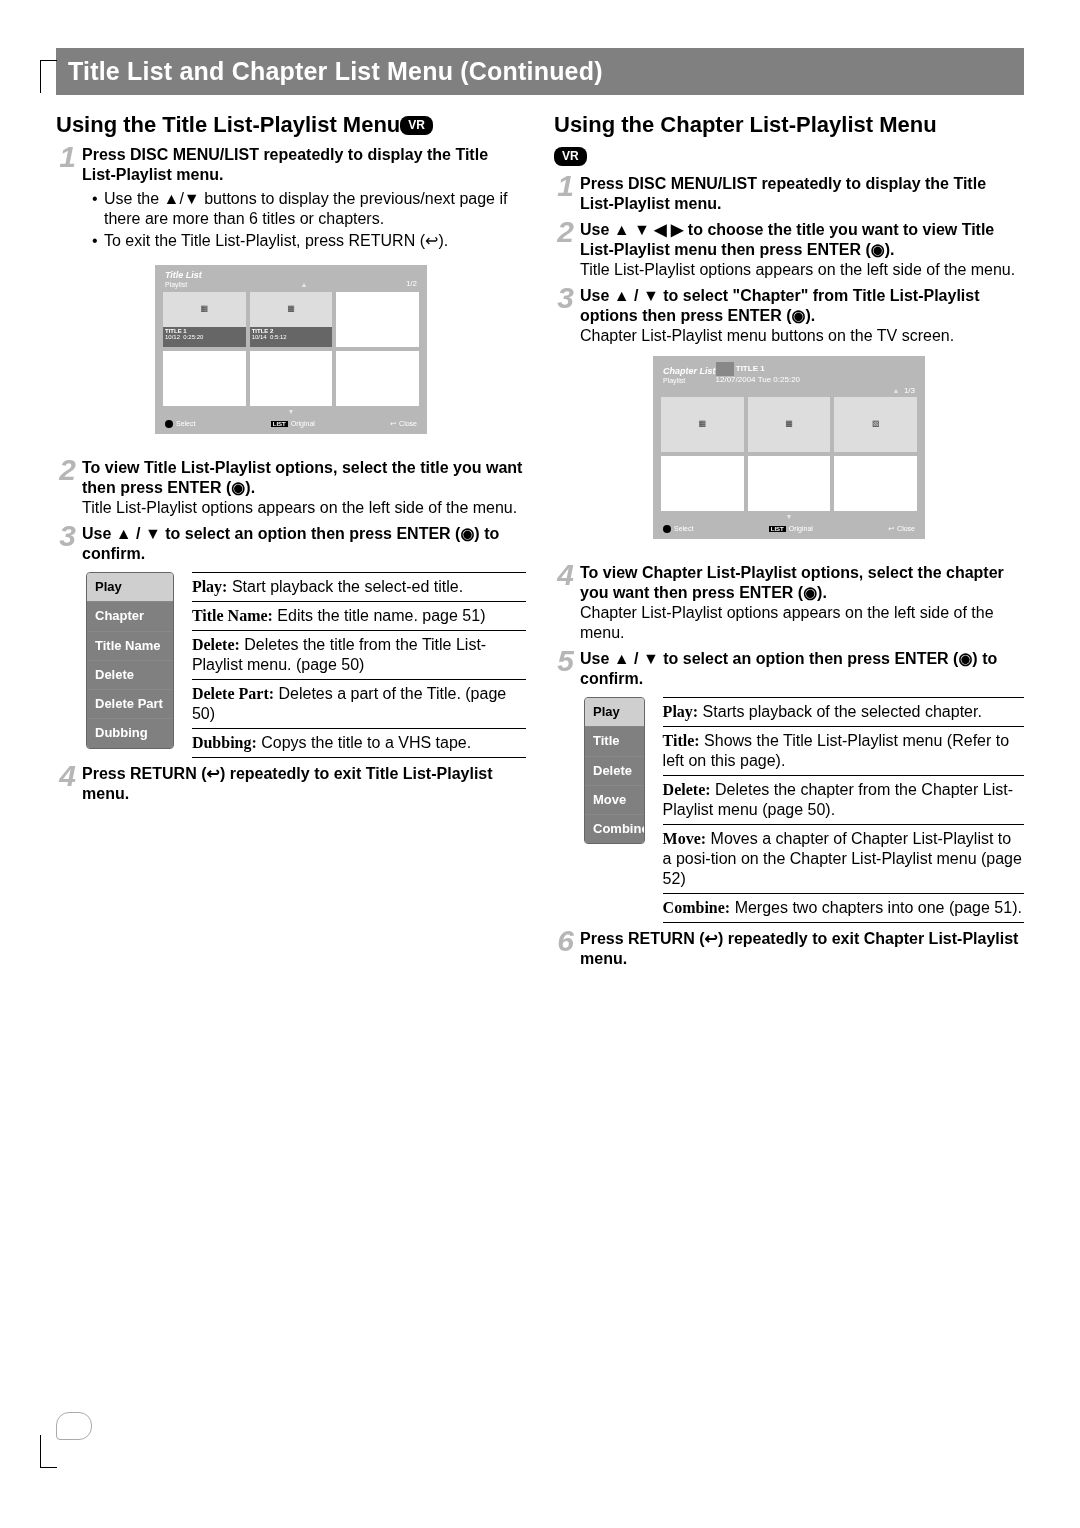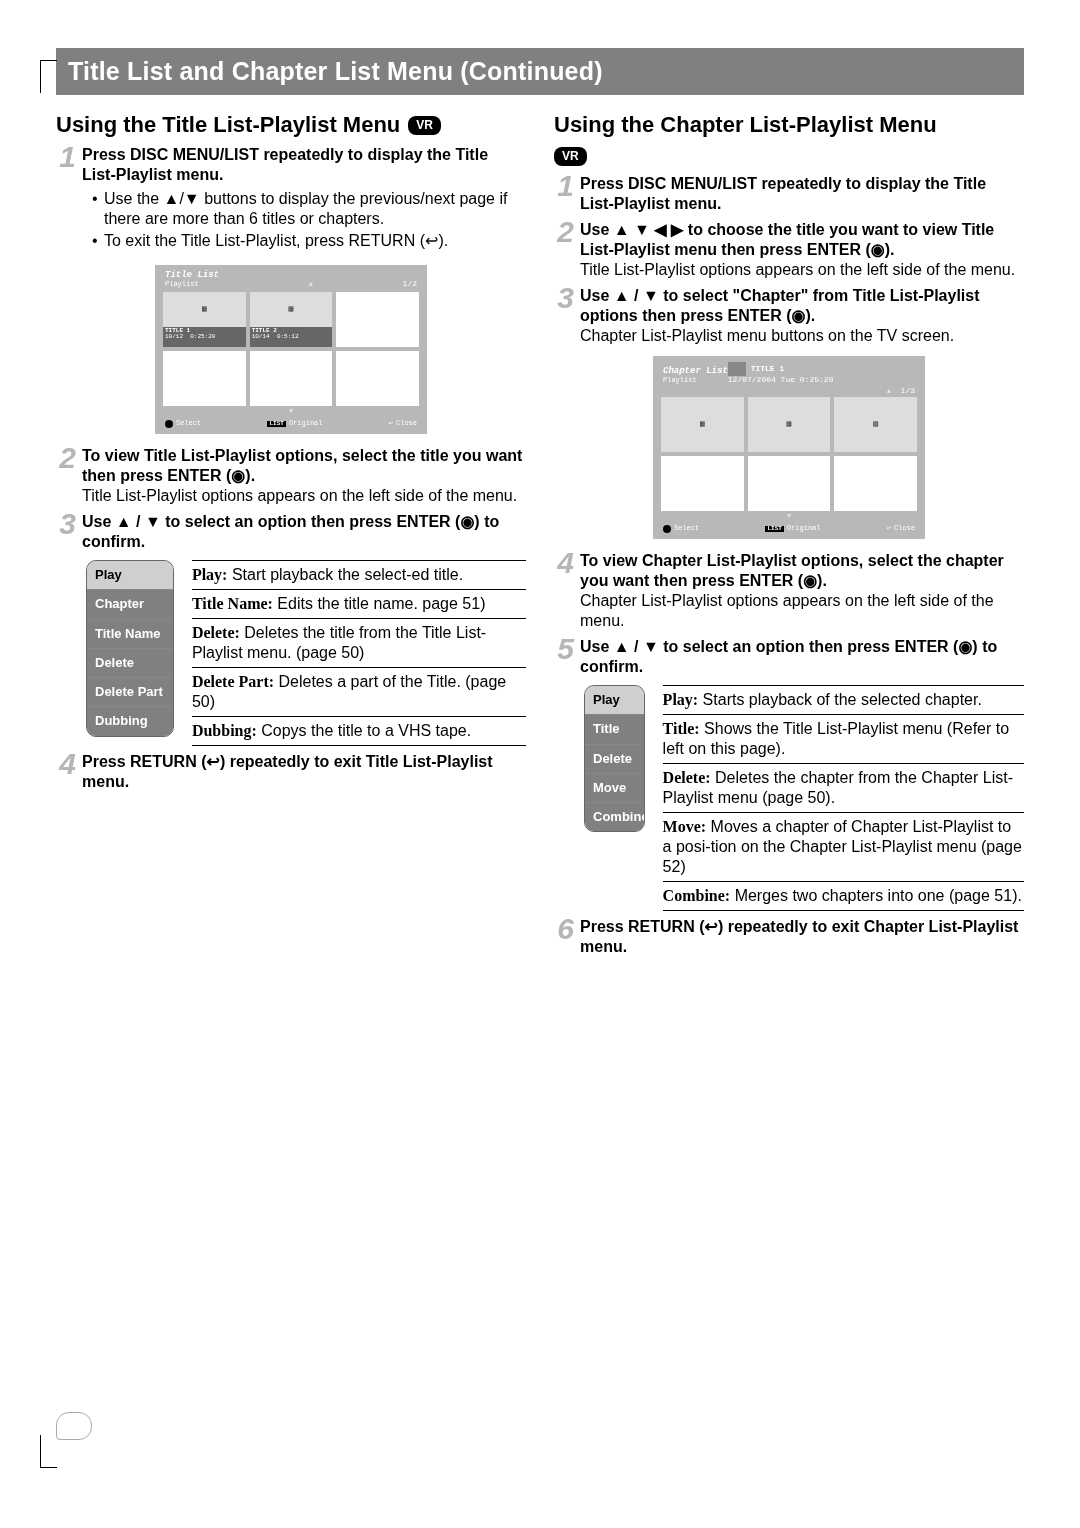--- a/index.html
+++ b/index.html
@@ -3,43 +3,43 @@
 <meta charset="utf-8">
 <style>
   html,body{margin:0;padding:0;background:#fff;}
   body{width:1080px;height:1528px;font-family:Helvetica,Arial,sans-serif;color:#000;font-size:16px;line-height:1.25;}
   .page{padding:48px 56px 0 56px;}
   .crop-t{position:absolute;top:60px;left:40px;width:16px;height:32px;border-left:1px solid #000;border-top:1px solid #000;}
   .crop-b{position:absolute;bottom:60px;left:40px;width:16px;height:32px;border-left:1px solid #000;border-bottom:1px solid #000;}
   .band{background:#808080;color:#fff;font-size:25px;font-weight:bold;padding:8px 12px;letter-spacing:.2px;}
   .cols{display:flex;gap:28px;margin-top:16px;}
   .col{flex:1 1 50%;min-width:0;}
-  h2{font-size:22px;font-weight:bold;margin:0 0 6px 0;display:flex;align-items:center;gap:8px;}
+  h2{font-size:22px;font-weight:bold;margin:0 0 6px 0;display:flex;align-items:center;gap:0;}
   .vr{display:inline-flex;align-items:center;justify-content:center;background:#000;color:#fff;border-radius:8px;font-size:12px;font-weight:bold;padding:2px 8px;}
   .step{display:flex;gap:6px;margin:6px 0 2px 0;}
   .num{flex:0 0 20px;text-align:center;font-family:Arial,Helvetica,sans-serif;font-size:30px;line-height:.8;font-weight:bold;font-style:italic;color:#b6b6b6;letter-spacing:-3px;}
   .step-body{flex:1 1 auto;}
   .step-body .lead{font-weight:bold;}
   ul.bul{list-style:none;padding:0;margin:4px 0 4px 10px;}
   ul.bul li{position:relative;padding-left:12px;margin:2px 0;}
   ul.bul li:before{content:"•";position:absolute;left:0;top:0;}
 
   
   .opt-block{display:flex;gap:18px;margin:8px 0 6px 30px;}
-  .menu{width:120px;border:1px solid #666;border-radius:10px;overflow:hidden;background:#86efac;align-self:flex-start;}
+  .menu{width:120px;border:1px solid #666;border-radius:4px;overflow:hidden;background:#86efac;align-self:flex-start;}
   .menu-row{font-size:13px;font-weight:bold;color:#fff;padding:6px 8px;border-bottom:1px solid #888;background:#808080;}
   .menu-row.first{background:#cfcfcf;color:#000;}
   .menu-row:last-child{border-bottom:none;}
   .defs{flex:1 1 auto;}
   .def{border-bottom:1px solid #000;padding:4px 0;}
   .def:first-child{border-top:1px solid #000;}
   .def b{font-weight:bold;font-family:Liberation Serif, serif;}
 
   
-  .shot{width:260px;margin:10px auto 12px auto;background:#b8b8b8;padding:6px;font-size:8px;color:#fff;line-height:1.1;font-family:Liberation Mono, monospace;}
+  .shot{width:260px;margin:10px auto 24px auto;background:#b8b8b8;padding:6px;font-size:8px;color:#fff;line-height:1.1;}
   .shot .hdr{display:flex;justify-content:space-between;align-items:flex-end;padding:0 4px 2px 4px;}
   .shot .hdr .ttl{font-weight:bold;font-style:italic;font-size:9px;}
   .shot .hdr .sub{font-size:7px;}
   .shot .triangles{display:flex;justify-content:center;gap:2px;color:#e5e5e5;font-size:7px;}
   .shot .grid{display:grid;gap:4px;padding:2px;}
   .g3x2{grid-template-columns:repeat(3,1fr);grid-template-rows:repeat(2,55px);}
   .cell{background:#fff;}
   .cell.dark{background:#666;}
   .cell.dark .img{height:35px;background:#ddd;display:flex;align-items:center;justify-content:center;color:#333;}
   .cell.dark .cap{font-size:6px;padding:1px 2px;line-height:1;}

